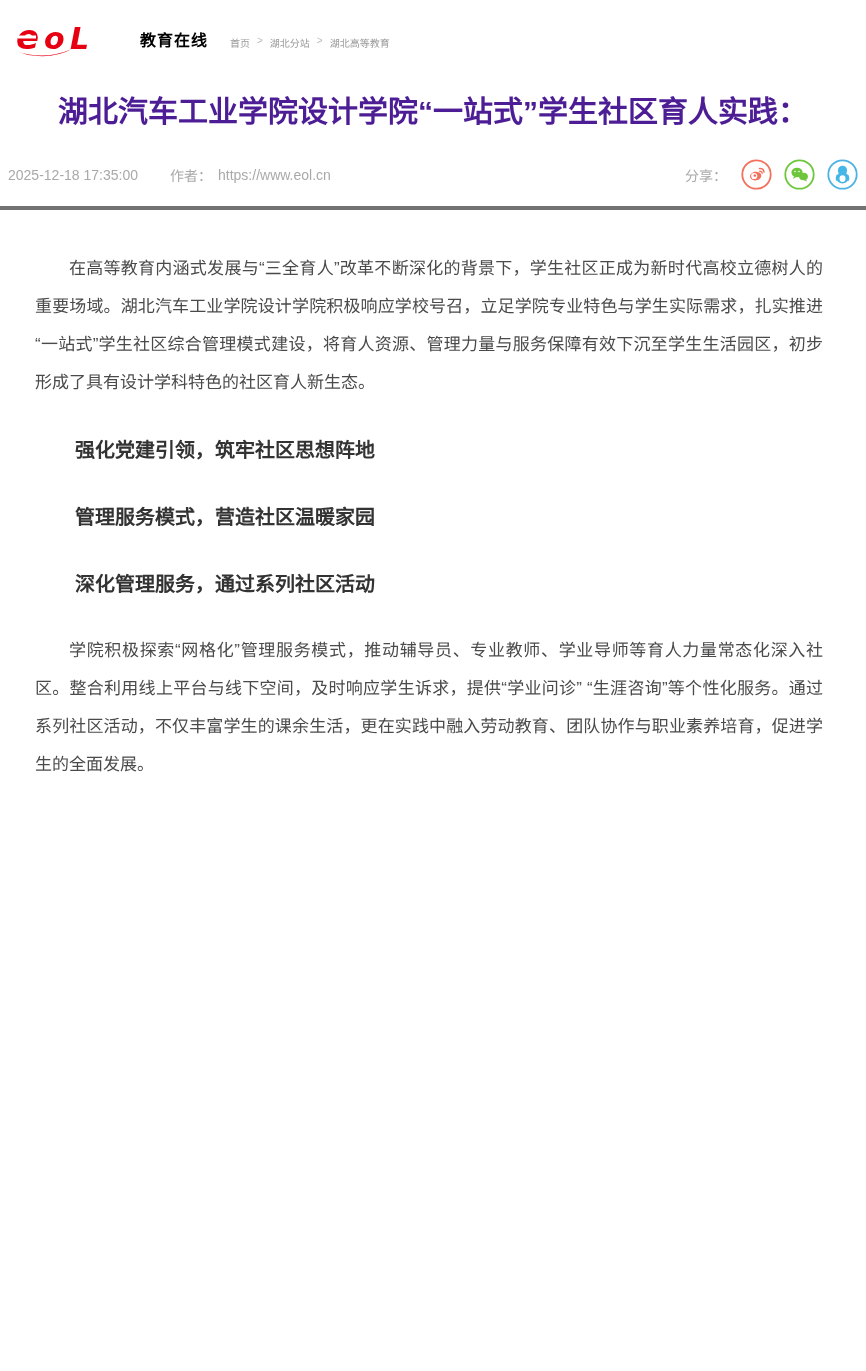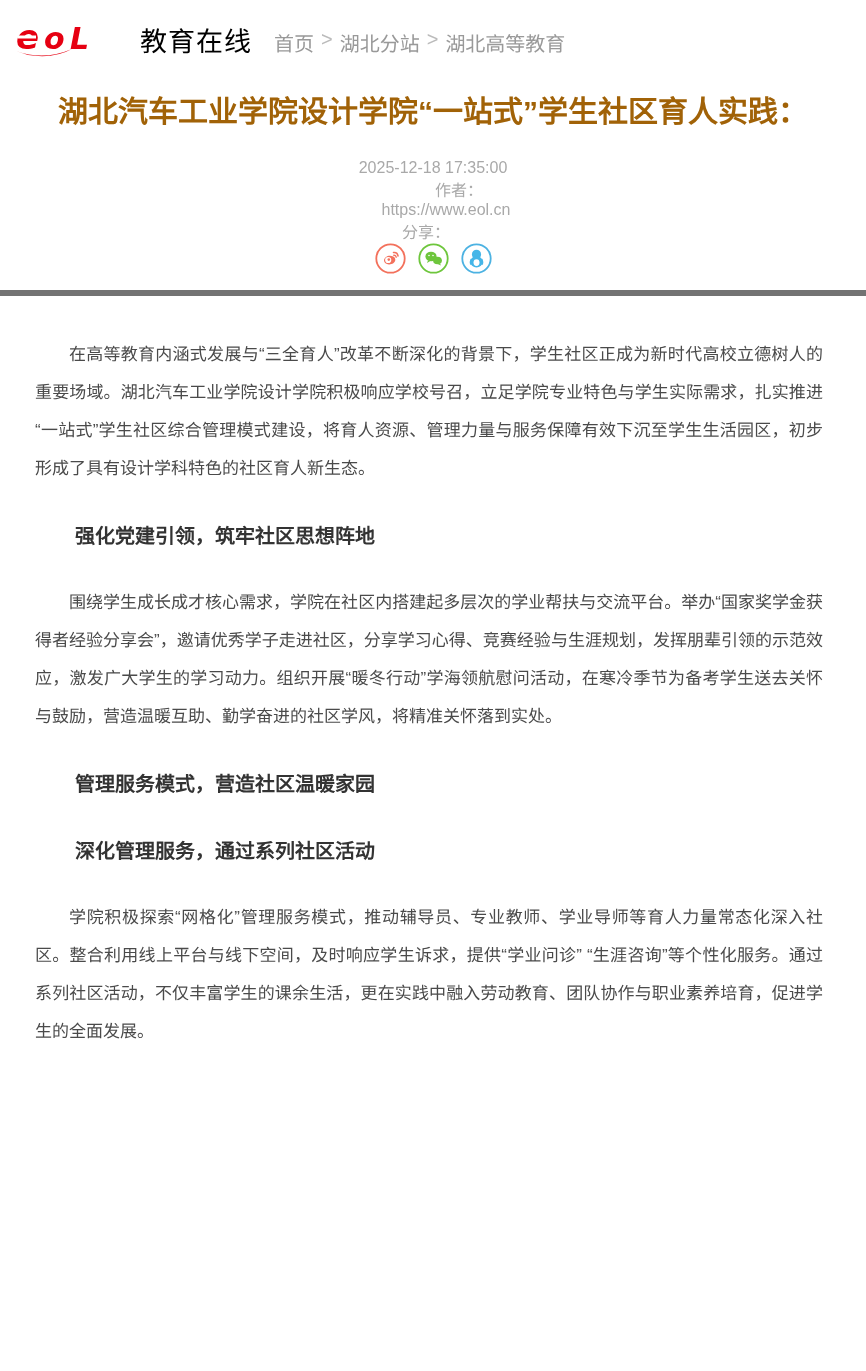--- a/index.html
+++ b/index.html
@@ -14,60 +14,59 @@
   
   .site-header {
     display: flex;
     align-items: center;
     padding: 16px 0 0 14px;
     height: 62px;
   }
   .logo-wrap { display: flex; align-items: center; cursor: pointer; }
   .logo-svg { display: block; }
   .site-name {
-    font-size: 27px;
-    font-weight: normal;
+    font-size: 16px;
+    font-weight: bold;
     color: #000000;
     margin-left: 8px;
     letter-spacing: 1px;
   }
   .breadcrumb {
     margin-left: 22px;
-    font-size: 20px;
+    font-size: 10px;
     color: #999999;
     display: flex;
     align-items: flex-start;
     gap: 7px;
     padding-top: 6px;
   }
   .breadcrumb .crumb { color: #999999; text-decoration: none; cursor: pointer; }
   .breadcrumb .sep { color: #bbbbbb; }
   
   .article-title {
     margin: 26px 12px 22px;
     text-align: center;
     font-size: 30px;
     line-height: 47px;
     font-weight: bold;
-    color: #a16207;
+    color: #4c1d95;
     font-family: "Liberation Sans", "DejaVu Sans", sans-serif;
   }
   
   .meta-row {
     display: flex;
     align-items: center;
     padding: 2px 8px 16px 8px;
-    border-bottom: 6px solid #737373;
-    font-size: 16px;
+    border-bottom: 4px solid #737373;
+    font-size: 14px;
     color: #a9a9a9;
-    flex-direction: column;
   }
   .meta-date { }
-  .meta-author { margin-left: 52px; }
-  .meta-url { margin-left: 26px; color: #a9a9a9; text-decoration: none; cursor: pointer; }
+  .meta-author { margin-left: 32px; }
+  .meta-url { margin-left: 6px; color: #a9a9a9; text-decoration: none; cursor: pointer; }
   .meta-spacer { flex: 1; }
   .share-label { margin-right: 14px; }
   .share-icons { display: flex; align-items: center; gap: 12px; padding-right: 0px; }
   .share-btn {
     width: 31px; height: 31px;
     border-radius: 50%;
     display: flex; align-items: center; justify-content: center;
     cursor: pointer;
     background: #fff;
   }
@@ -157,17 +156,16 @@
         <path d="M9.6 15.5 Q8 19.5 9 21.5 Q10.5 22.3 11.3 20.2 Z" fill="#45b6e8"></path>
         <path d="M21.4 15.5 Q23 19.5 22 21.5 Q20.5 22.3 19.7 20.2 Z" fill="#45b6e8"></path>
       </svg>
     </span>
   </div>
 </div>
 
 <div class="article-body">
     <p class="para">在高等教育内涵式发展与“三全育人”改革不断深化的背景下，学生社区正成为新时代高校立德树人的重要场域。湖北汽车工业学院设计学院积极响应学校号召，立足学院专业特色与学生实际需求，扎实推进“一站式”学生社区综合管理模式建设，将育人资源、管理力量与服务保障有效下沉至学生生活园区，初步形成了具有设计学科特色的社区育人新生态。</p>
     <p class="section-heading">强化党建引领，筑牢社区思想阵地</p>
-    <p class="para">围绕学生成长成才核心需求，学院在社区内搭建起多层次的学业帮扶与交流平台。举办“国家奖学金获得者经验分享会”，邀请优秀学子走进社区，分享学习心得、竞赛经验与生涯规划，发挥朋辈引领的示范效应，激发广大学生的学习动力。组织开展“暖冬行动”学海领航慰问活动，在寒冷季节为备考学生送去关怀与鼓励，营造温暖互助、勤学奋进的社区学风，将精准关怀落到实处。</p>
     <p class="section-heading">管理服务模式，营造社区温暖家园</p>
     <p class="section-heading">深化管理服务，通过系列社区活动</p>
     <p class="para">学院积极探索“网格化”管理服务模式，推动辅导员、专业教师、学业导师等育人力量常态化深入社区。整合利用线上平台与线下空间，及时响应学生诉求，提供“学业问诊” “生涯咨询”等个性化服务。通过系列社区活动，不仅丰富学生的课余生活，更在实践中融入劳动教育、团队协作与职业素养培育，促进学生的全面发展。</p>
   </div>
 
 </body></html>

